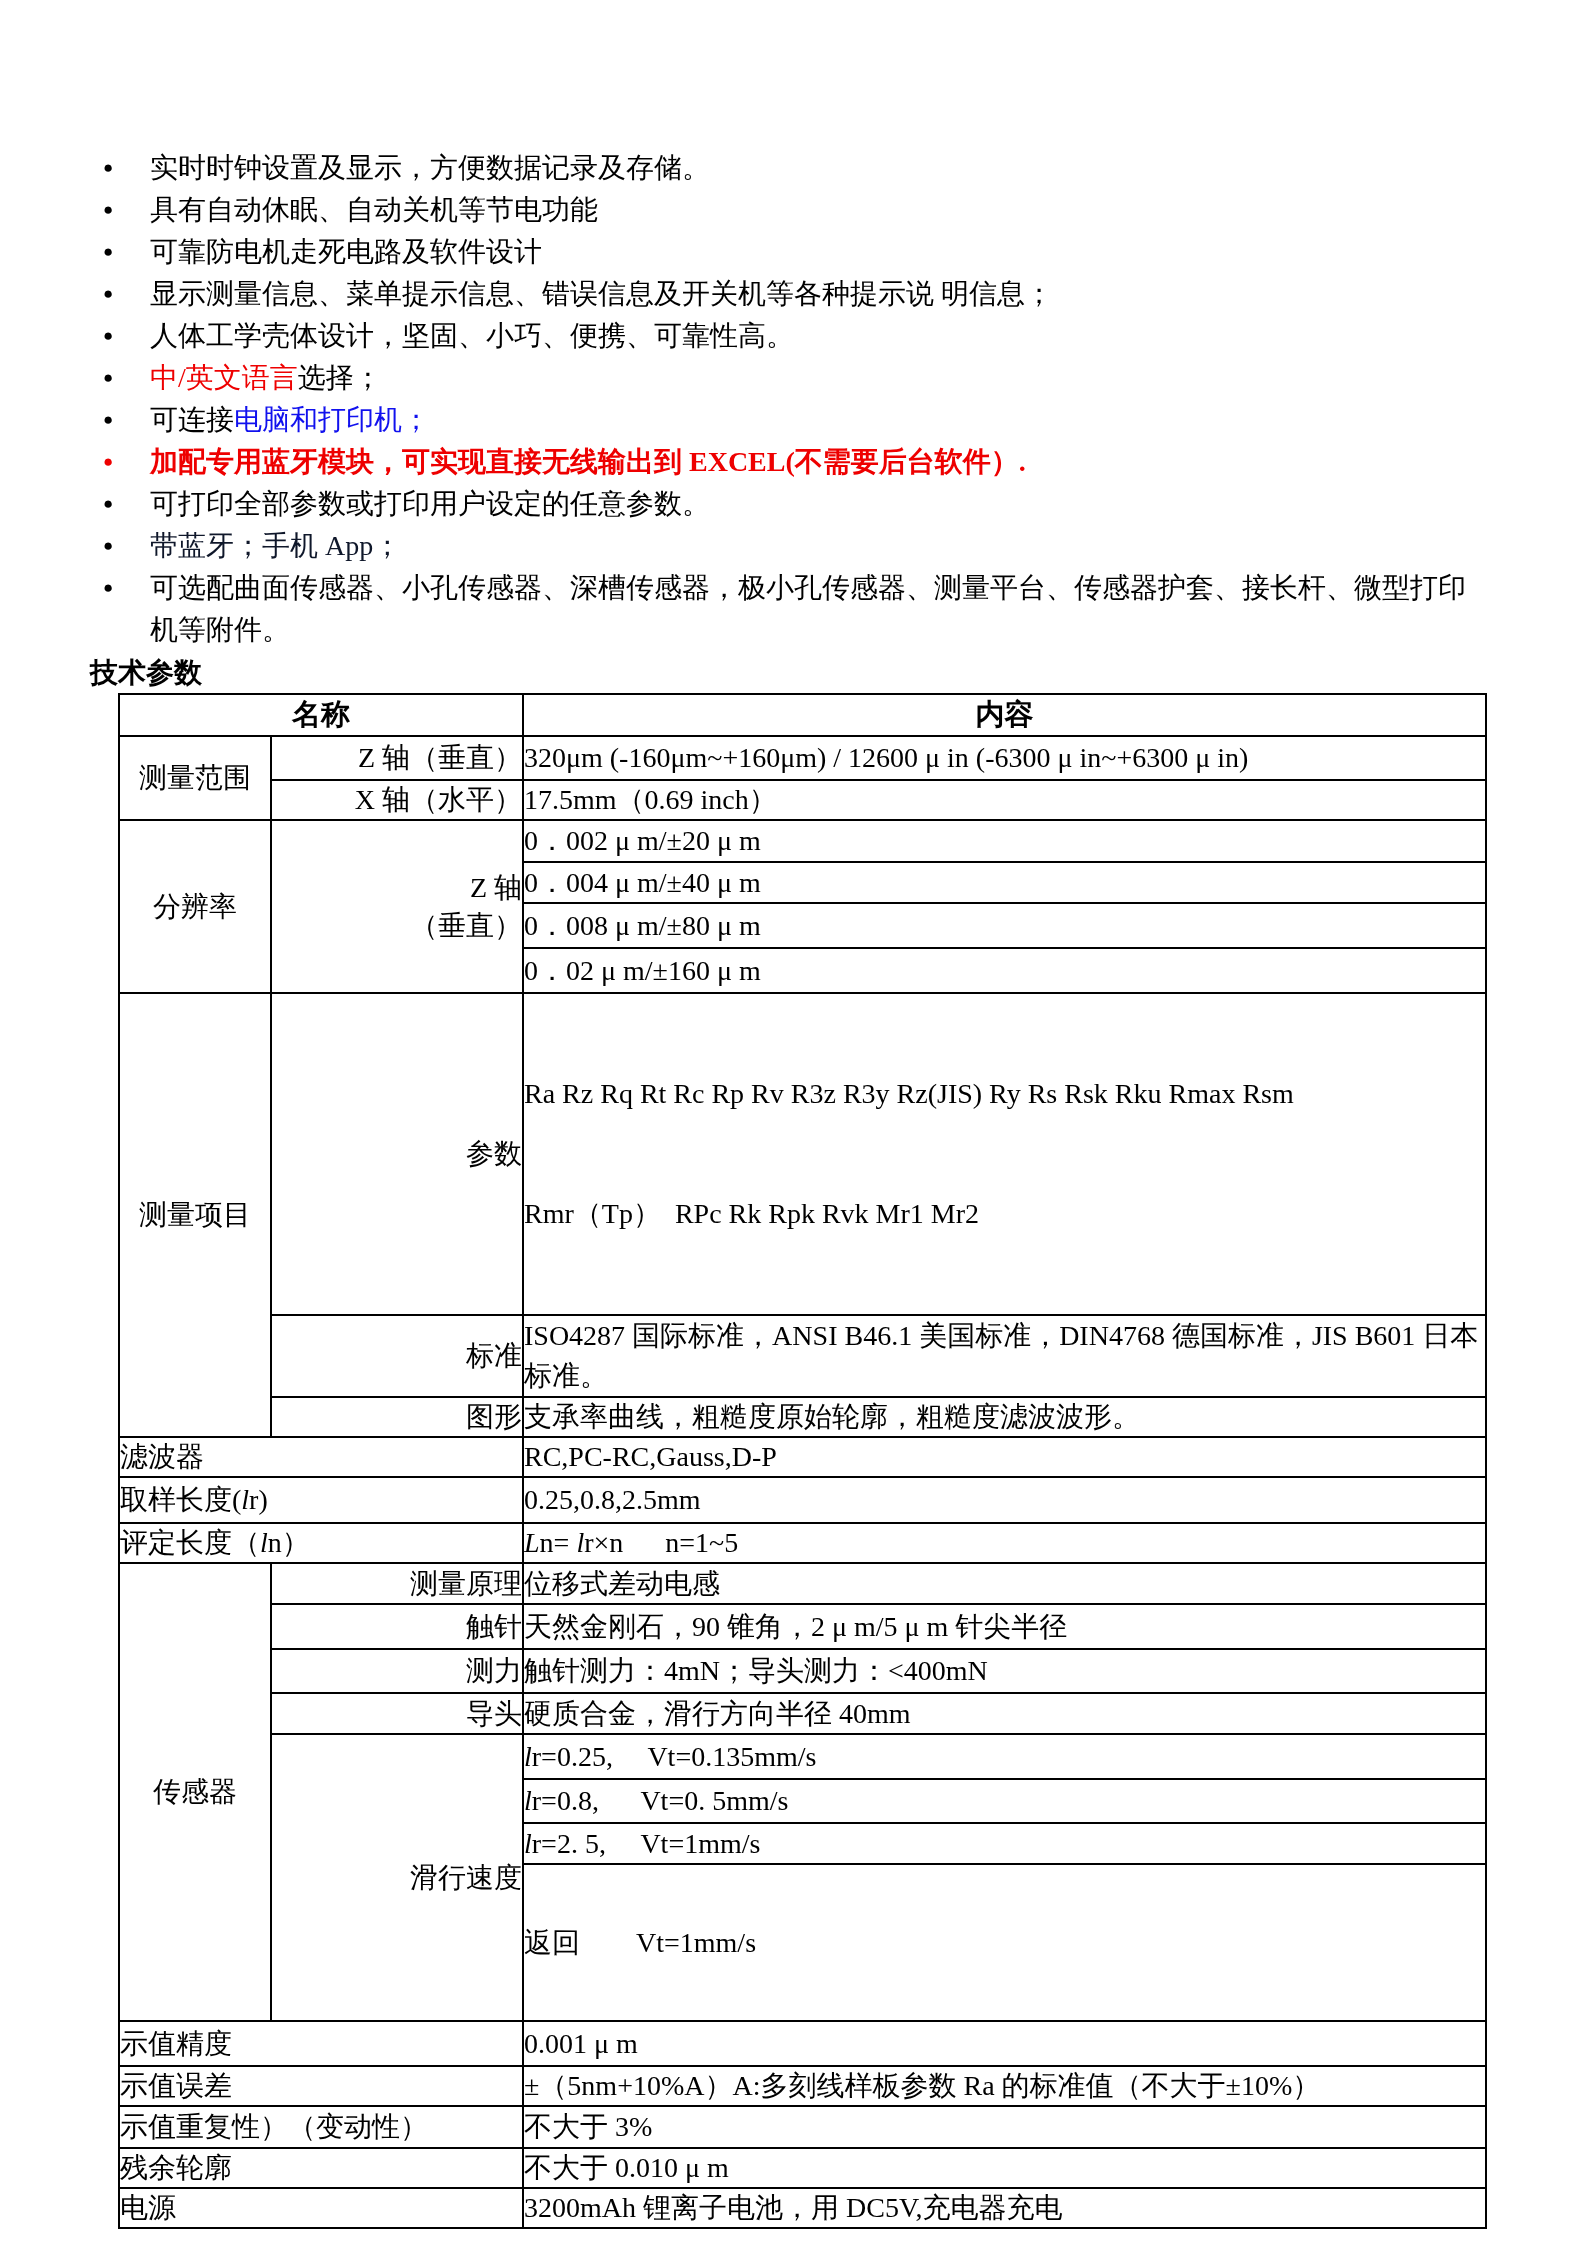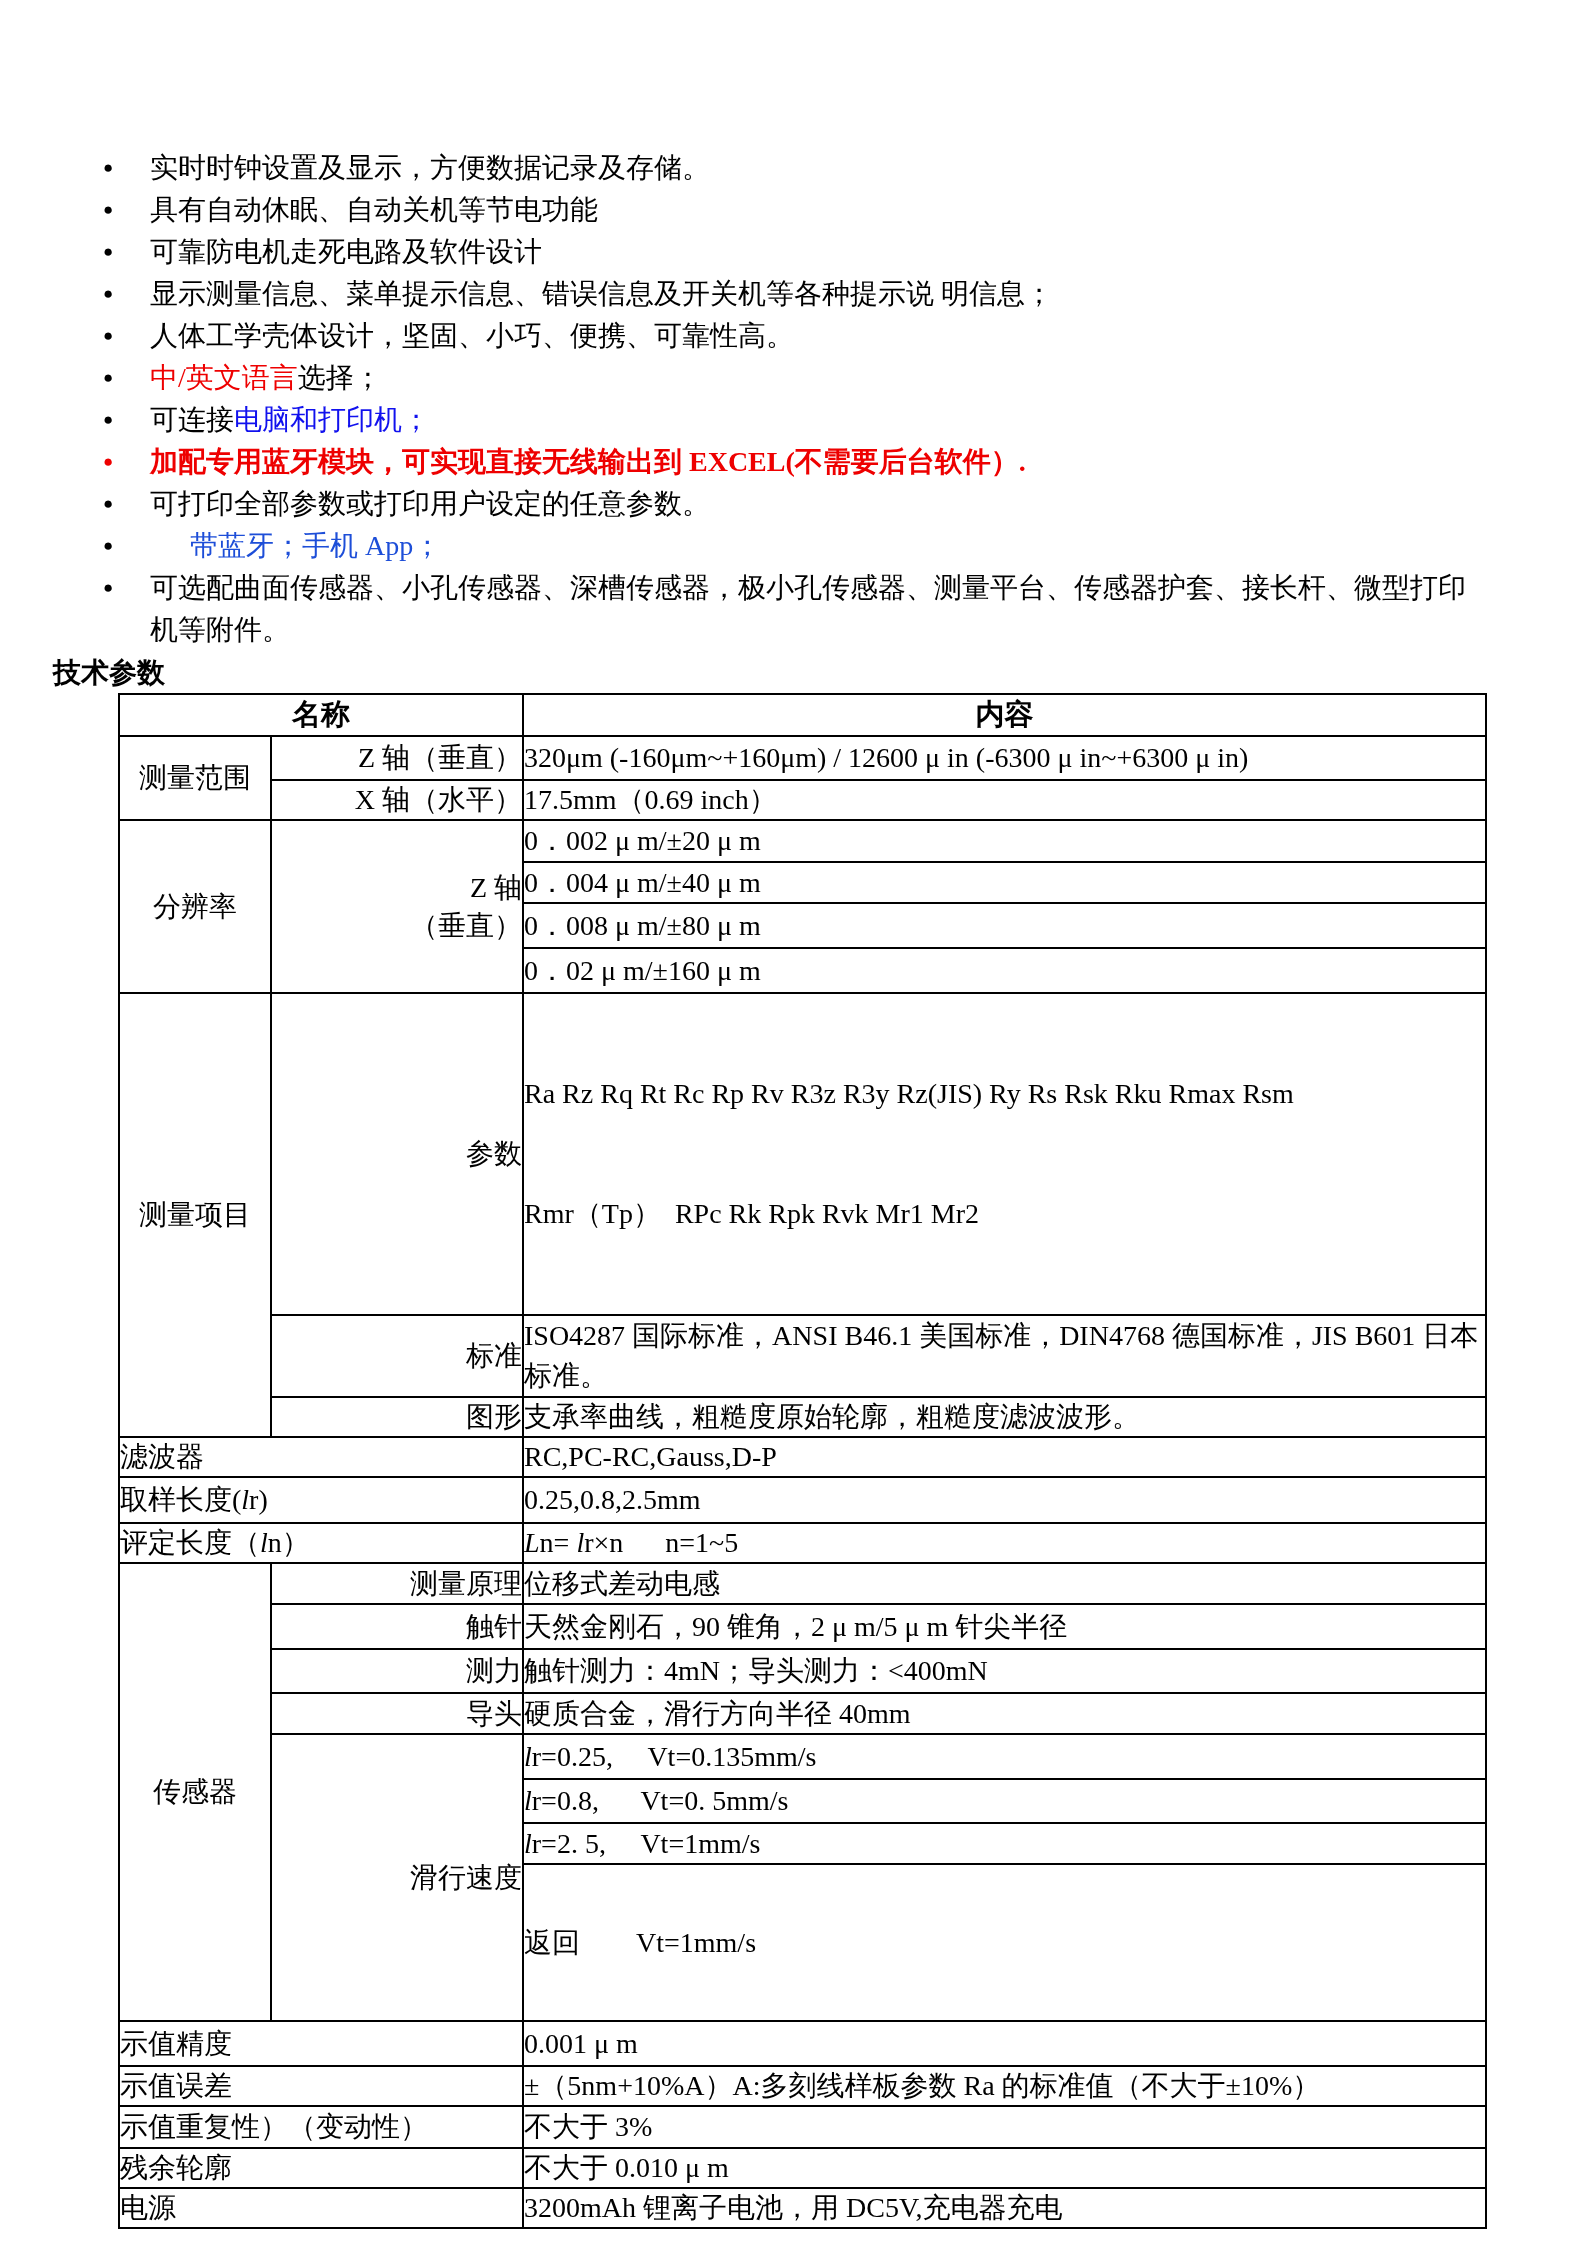--- a/index.html
+++ b/index.html
@@ -12,21 +12,21 @@
     color:#000;
     font-size:28px;
     overflow:hidden;
   }
   .content{position:absolute;left:0;top:147px;right:0;}
   .bullets{margin:0 95px 0 103px;}
   .bullet-item{display:flex;line-height:42px;}
   .bullet-item .marker{width:47px;flex:0 0 47px;font-size:17px;}
   .bullet-item.bold{font-weight:bold;}
   .btext{flex:1;}
-  .heading{margin:2px 0 0 53px;font-weight:bold;line-height:40px;}
+  .heading{margin:2px 0 0 90px;font-weight:bold;line-height:40px;}
   table.spec{
     border-collapse:collapse;
     table-layout:fixed;
     margin-left:118px;
     width:1367px;
   }
   .spec td{
     border:2px solid #000;
     vertical-align:middle;
     overflow:hidden;
@@ -84,21 +84,21 @@
         <div class="bullet-item bold">
           <span class="marker" style="color: rgb(238, 0, 0);">●</span>
           <div class="btext"><span style="color: rgb(238, 0, 0);">加配专用蓝牙模块，可实现直接无线输出到 EXCEL(不需要后台软件）.</span></div>
         </div>
         <div class="bullet-item">
           <span class="marker">●</span>
           <div class="btext"><span>可打印全部参数或打印用户设定的任意参数。</span></div>
         </div>
         <div class="bullet-item">
           <span class="marker">●</span>
-          <div class="btext"><span style="color: #1d4ed8; margin-left: 40px;">带蓝牙；手机 App；</span></div>
+          <div class="btext"><span style="color: #0f172a;">带蓝牙；手机 App；</span></div>
         </div>
         <div class="bullet-item">
           <span class="marker">●</span>
           <div class="btext"><span>可选配曲面传感器、小孔传感器、深槽传感器，极小孔传感器、测量平台、传感器护套、接长杆、微型打印机等附件。</span></div>
         </div>
       </div>
 
     <div class="heading">技术参数</div>
 
     <table class="spec">

